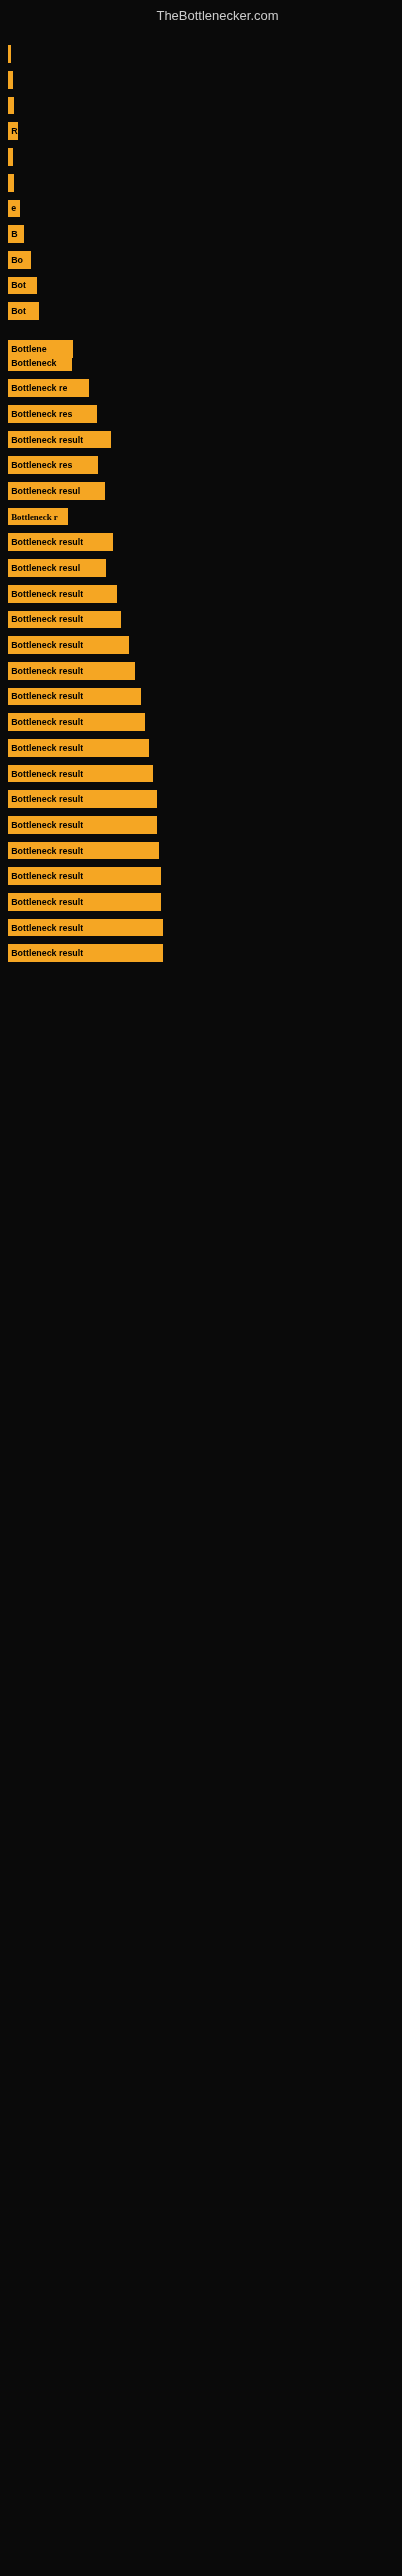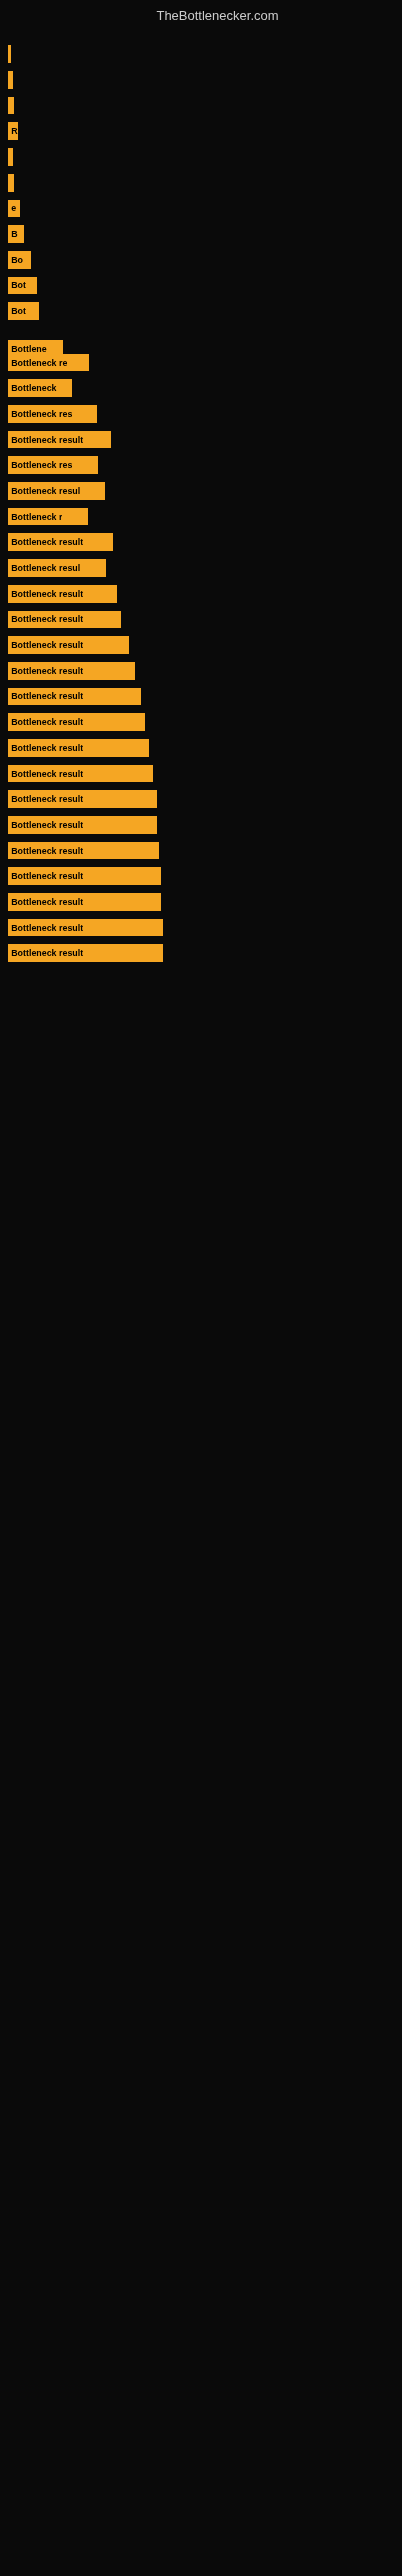--- a/index.html
+++ b/index.html
@@ -97,56 +97,56 @@
       <div class="bar" style="width: 29px;">
         <span class="bar-label">Bot</span>
       </div>
     </div>
     <div class="bar-row">
       <div class="bar" style="width: 31px;">
         <span class="bar-label">Bot</span>
       </div>
     </div>
     <div class="bar-row">
-      <div class="bar" style="width: 55px; margin-top: 24px;">
+      <div class="bar" style="width: 65px; margin-top: 24px;">
         <span class="bar-label">Bottlene</span>
+      </div>
+    </div>
+    <div class="bar-row">
+      <div class="bar" style="width: 64px;">
+        <span class="bar-label">Bottleneck</span>
       </div>
     </div>
     <div class="bar-row">
       <div class="bar" style="width: 81px;">
         <span class="bar-label">Bottleneck re</span>
       </div>
     </div>
     <div class="bar-row">
-      <div class="bar" style="width: 64px;">
-        <span class="bar-label">Bottleneck</span>
-      </div>
-    </div>
-    <div class="bar-row">
       <div class="bar" style="width: 89px;">
         <span class="bar-label">Bottleneck res</span>
       </div>
     </div>
     <div class="bar-row">
       <div class="bar" style="width: 103px;">
         <span class="bar-label">Bottleneck result</span>
       </div>
     </div>
     <div class="bar-row">
       <div class="bar" style="width: 90px;">
         <span class="bar-label">Bottleneck res</span>
       </div>
     </div>
     <div class="bar-row">
       <div class="bar" style="width: 97px;">
         <span class="bar-label">Bottleneck resul</span>
       </div>
     </div>
     <div class="bar-row">
-      <div class="bar" style="width: 80px;">
+      <div class="bar" style="width: 60px; font-family: Liberation Serif, serif;">
         <span class="bar-label">Bottleneck r</span>
       </div>
     </div>
     <div class="bar-row">
       <div class="bar" style="width: 105px;">
         <span class="bar-label">Bottleneck result</span>
       </div>
     </div>
     <div class="bar-row">
       <div class="bar" style="width: 98px;">

